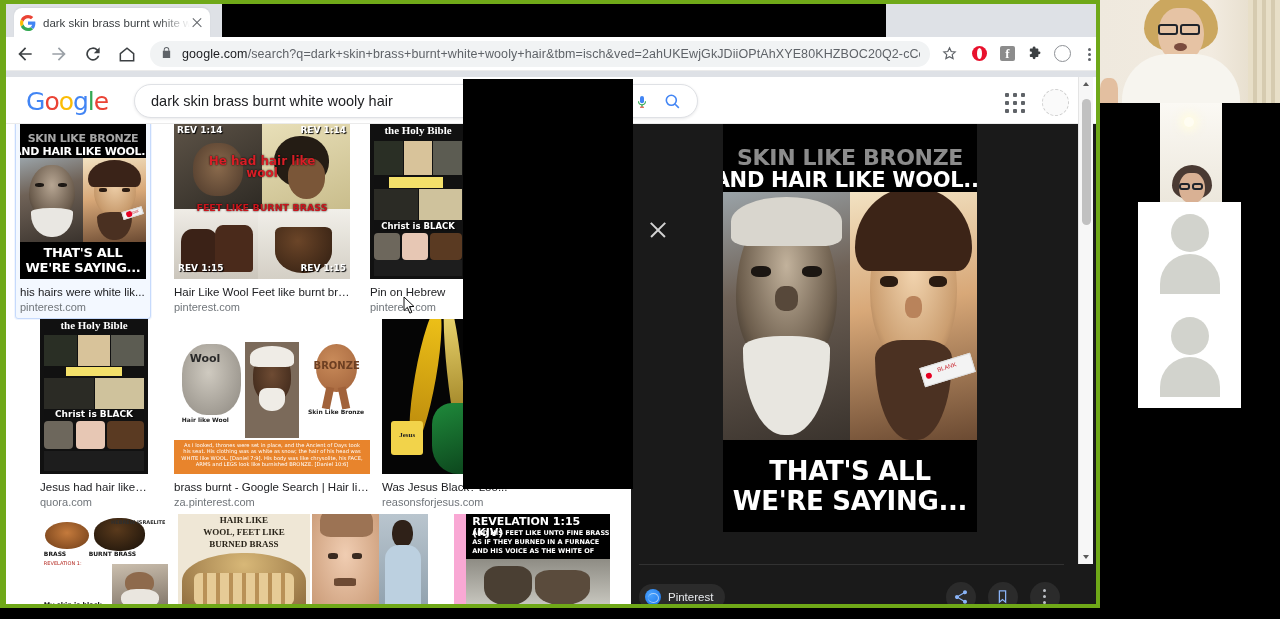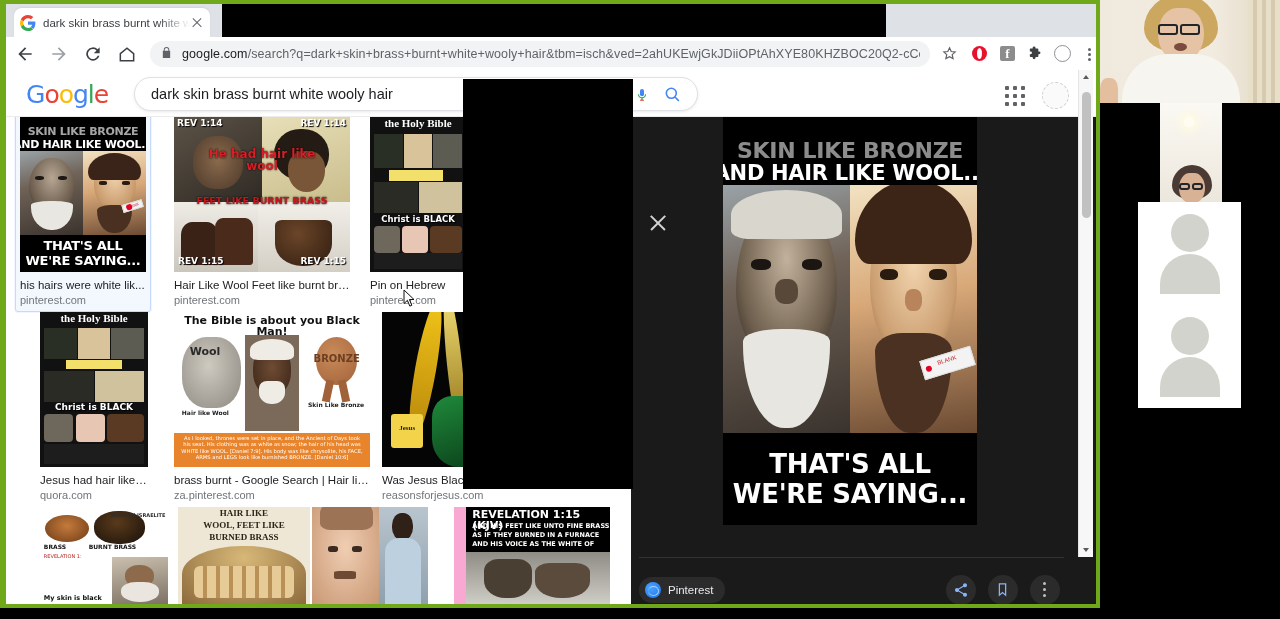--- a/index.html
+++ b/index.html
@@ -101,21 +101,21 @@
     border-radius:50%; border:1.3px solid #8e9196;
   }
   #menu-dots { width:22px; flex:0 0 22px; }
   #menu-dots i {
     display:block; width:3px; height:3px; border-radius:50%; background:#5f6368;
     margin:0 auto 2px;
   }
 
   
   #page {
-    position:absolute; left:0; top:66px; width:1094px; height:534px;
+    position:absolute; left:0; top:73px; width:1094px; height:534px;
     background:#fff; overflow:hidden;
   }
   
   #search-header {
     position:absolute; left:0; top:0; width:1094px; height:47px;
     background:#fff; border-bottom:1px solid #ebebeb;
   }
   #google-logo {
     position:absolute; left:20px; top:12px; font-size:25px; letter-spacing:-1px;
     font-family:"DejaVu Sans", sans-serif; font-weight:500; line-height:25px;
@@ -531,21 +531,20 @@
               <div class="blk" style="left:33%;top:66%;width:27%;height:18%;background:#e7c7b4;border-radius:4px"></div>
               <div class="blk" style="left:62%;top:66%;width:34%;height:18%;background:#5a3a22;border-radius:4px"></div>
               <div class="blk" style="left:4%;top:85%;width:92%;height:13%;background:#1d1d1d"></div>
             </div>
             <div class="res-caption">Jesus had hair like wo...</div>
             <div class="res-domain">quora.com</div>
           </div>
 
           <div class="res-card" style="left:148px;width:196px">
             <div class="thumb" style="height:155px;background:#fff">
-              <div class="art-label" style="left:0;right:0;top:3px;font-size:11px;color:#111;font-weight:bold">The Bible is about you Black Man!</div>
               <div class="blk" style="left:4%;top:16%;width:30%;height:46%;background:radial-gradient(ellipse at 45% 40%,#cfcac0,#8d8880);border-radius:42%"></div>
               <div class="art-label" style="left:8%;top:22%;font-size:11px;color:#2a2a2a">Wool</div>
               <div class="blk" style="left:36%;top:15%;width:28%;height:62%;background:#7b6a5a">
                 <div style="position:absolute;left:16%;top:10%;width:68%;height:52%;background:radial-gradient(ellipse at 50% 45%,#6e4b33,#3a2518);border-radius:45%"></div>
                 <div style="position:absolute;left:10%;top:4%;width:80%;height:22%;background:#efece6;border-radius:50% 50% 20% 20%"></div>
                 <div style="position:absolute;left:26%;top:48%;width:48%;height:24%;background:#efece6;border-radius:30% 30% 48% 48%"></div>
               </div>
               <div class="blk" style="left:70%;top:16%;width:26%;height:42%">
                 <div style="position:absolute;left:10%;top:0;width:80%;height:74%;border-radius:50%;background:radial-gradient(circle at 40% 35%,#c98b5a,#a1623a)"></div>
                 <div style="position:absolute;left:26%;top:66%;width:16%;height:34%;background:#a1623a;transform:rotate(12deg)"></div>

